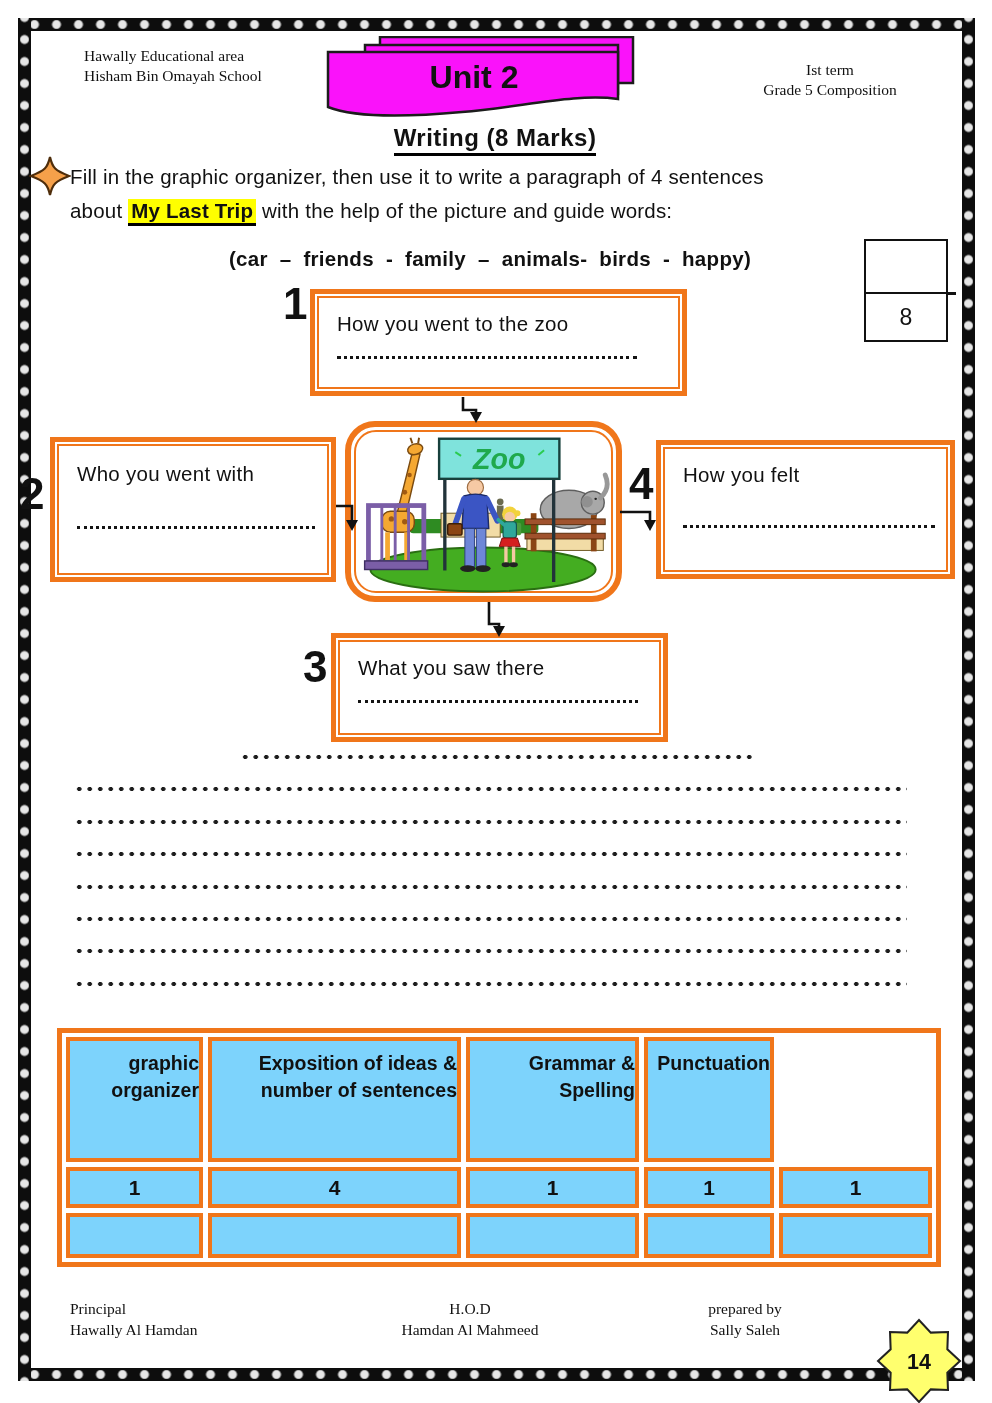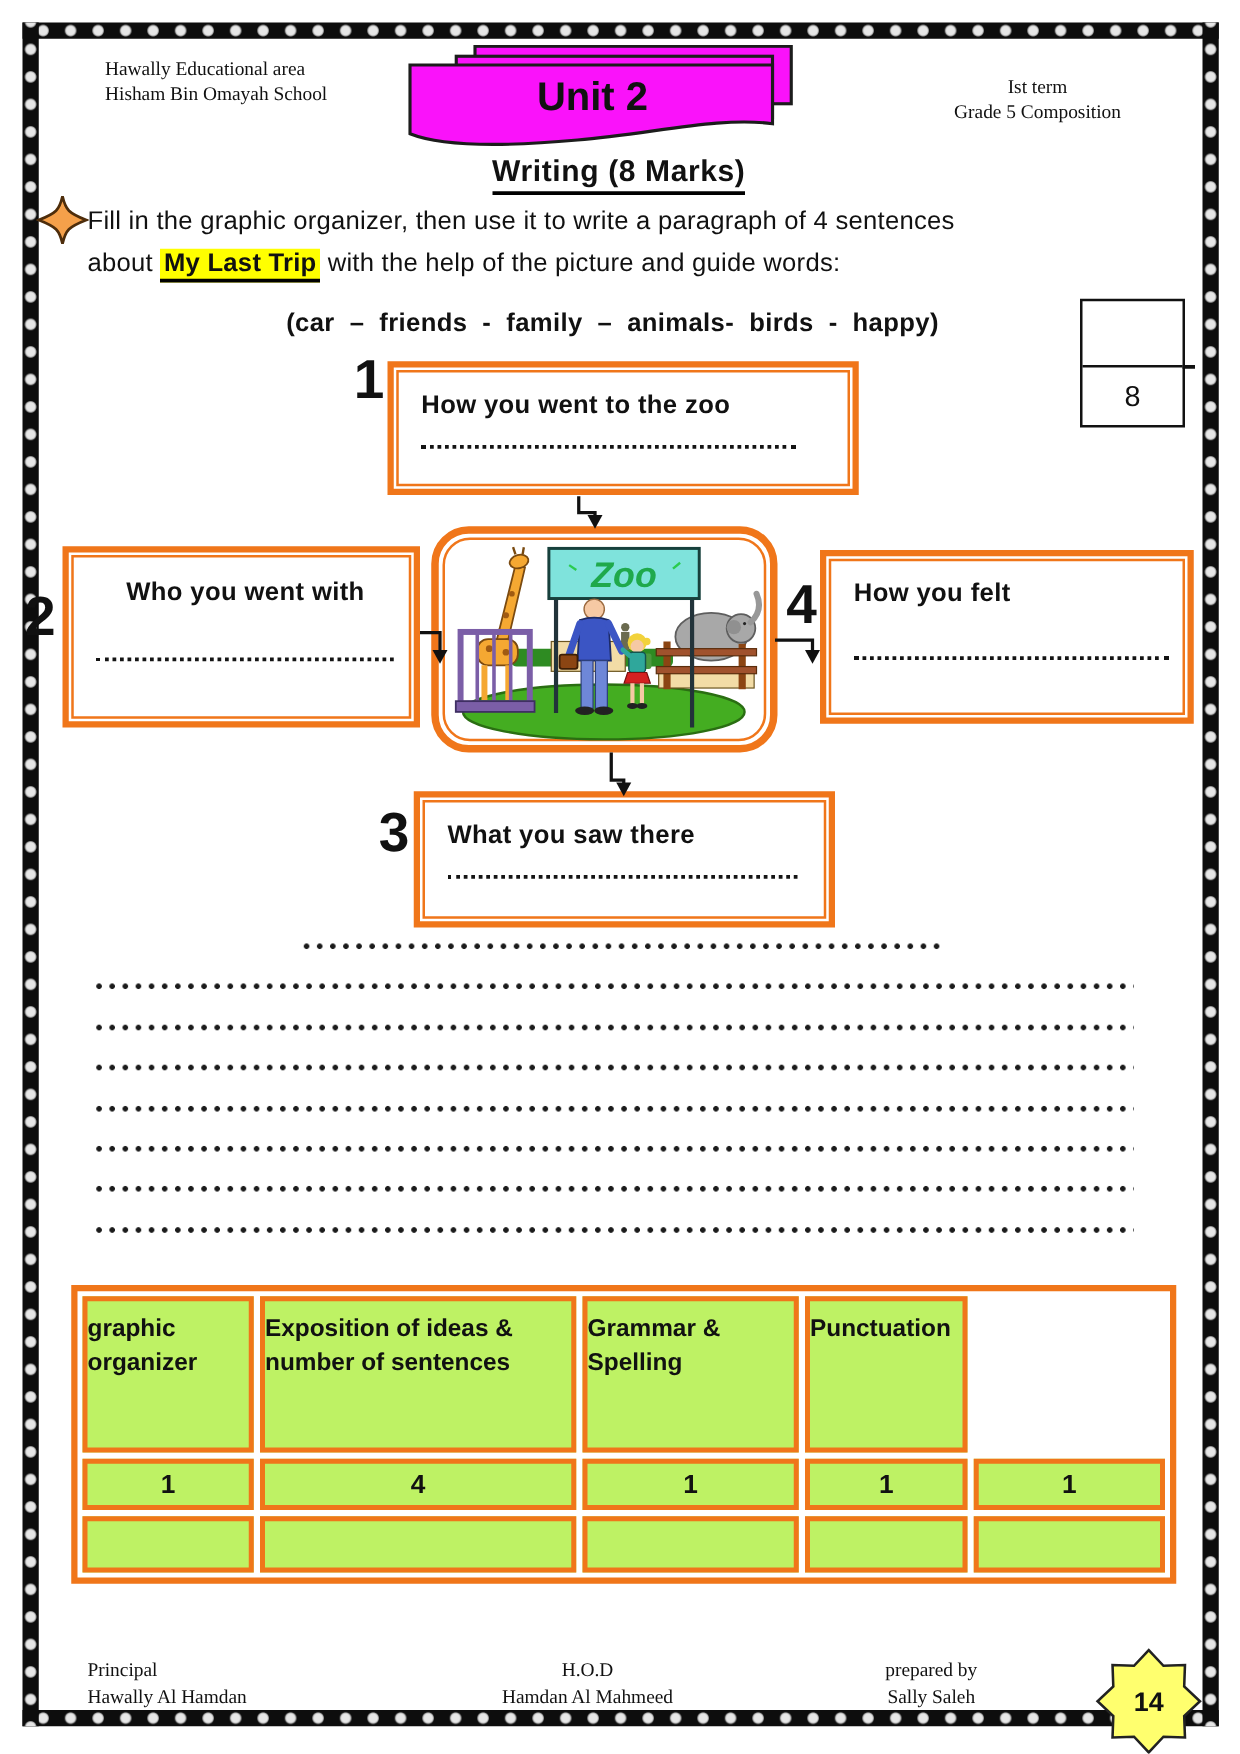--- a/index.html
+++ b/index.html
@@ -44,21 +44,21 @@
   
   .score{position:absolute;left:864px;top:239px;width:84px;height:103px;
     border:2px solid #111;box-sizing:border-box;background:#fff;}
   .score-top{height:51px;border-bottom:2.5px solid #111;position:relative;}
   .score-top::after{content:"";position:absolute;right:-10px;bottom:-2.5px;width:10px;height:2.5px;background:#111;}
   .score-bottom{height:46px;display:flex;align-items:center;justify-content:center;
     font-size:23px;}
   
   .obox{position:absolute;border:5px solid var(--orange);background:#fff;box-sizing:border-box;}
   .obox::before{content:"";position:absolute;inset:2px;border:2px solid var(--orange);pointer-events:none;}
-  .obox-label{position:absolute;left:22px;font-weight:bold;font-size:20.5px;white-space:nowrap;letter-spacing:0.3px;}
+  .obox-label{position:absolute;left:22px;font-weight:normal;font-size:20.5px;white-space:nowrap;letter-spacing:0.3px;}
   .dotline{position:absolute;left:22px;height:0;border-bottom:3.5px dotted #141414;}
   .big-num{position:absolute;font-size:44px;font-weight:bold;line-height:1;z-index:6;}
   .center-box{position:absolute;left:345px;top:421px;width:277px;height:181px;
     border:6px solid var(--orange);border-radius:30px;background:#fff;box-sizing:border-box;}
   .center-box::before{content:"";position:absolute;inset:3px;border:2px solid var(--orange);
     border-radius:22px;pointer-events:none;}
   .center-box svg{position:absolute;inset:6px;}
   .arrows{position:absolute;left:0;top:0;width:992px;height:700px;pointer-events:none;z-index:5;}
   .arrows path{stroke:#111;stroke-width:2.6;fill:none;}
   .arrows polygon{fill:#111;}
@@ -68,27 +68,27 @@
     background-size:10.5px 6px;background-repeat:repeat-x;background-position:left bottom;
   }
   .short-line{position:absolute;left:240px;top:752px;width:515px;height:8px;}
   .wlines{position:absolute;left:74px;top:760px;width:833px;}
   .wline{height:32.4px;}
   
   .rubric{position:absolute;left:57px;top:1028px;width:884px;border:5px solid var(--orange);
     background:#fff;padding:4px;box-sizing:border-box;}
   .rubric-row{display:grid;grid-template-columns:137px 253px 173px 130px 1fr;gap:5px;}
   .rubric-row + .rubric-row{margin-top:5px;}
-  .rcell{border:4px solid var(--orange);box-sizing:border-box;background:#bef264;
-    text-align:left;font-weight:bold;}
+  .rcell{border:4px solid var(--orange);box-sizing:border-box;background:#7dd3fc;
+    text-align:right;font-weight:bold;}
   .rhead{height:125px;font-size:19.5px;line-height:27px;padding-top:9px;}
   .rmark{height:41px;font-size:21px;display:flex;align-items:center;justify-content:center;}
   .rempty{height:45px;}
   
-  .foot{position:absolute;font-family:"Liberation Serif", serif;font-size:15.5px;line-height:21px;margin-top:28px;}
+  .foot{position:absolute;font-family:"Liberation Serif", serif;font-size:15.5px;line-height:21px;}
   .foot-center{text-align:center;}
   .badge{position:absolute;left:876px;top:1318px;z-index:10;}
   .badge text{font-family:"Liberation Sans",sans-serif;font-size:21px;font-weight:bold;}
 </style>
 </head>
 <body>
 
 <div class="band band-h" style="left:18px;top:18px;width:957px;"></div>
 <div class="band band-h" style="left:18px;top:1368px;width:957px;"></div>
 <div class="band band-v" style="left:18px;top:18px;height:1363px;"></div>
@@ -129,21 +129,21 @@
 </div>
 
 <div class="big-num" style="left:283px;top:282px;">1</div>
 <div class="obox" style="left:310px;top:289px;width:377px;height:107px;">
   <div class="obox-label" style="top:18px;">How you went to the zoo</div>
   <div class="dotline" style="top:62px;width:300px;"></div>
 </div>
 
 <div class="big-num" style="left:20px;top:472px;">2</div>
 <div class="obox" style="left:50px;top:437px;width:286px;height:145px;">
-  <div class="obox-label" style="top:20px;margin-left:24px;">Who you went with</div>
+  <div class="obox-label" style="top:20px;">Who you went with</div>
   <div class="dotline" style="top:84px;width:238px;"></div>
 </div>
 
 <div class="big-num" style="left:629px;top:462px;">4</div>
 <div class="obox" style="left:656px;top:440px;width:299px;height:139px;">
   <div class="obox-label" style="top:18px;">How you felt</div>
   <div class="dotline" style="top:80px;width:252px;"></div>
 </div>
 
 <div class="big-num" style="left:303px;top:645px;">3</div>

